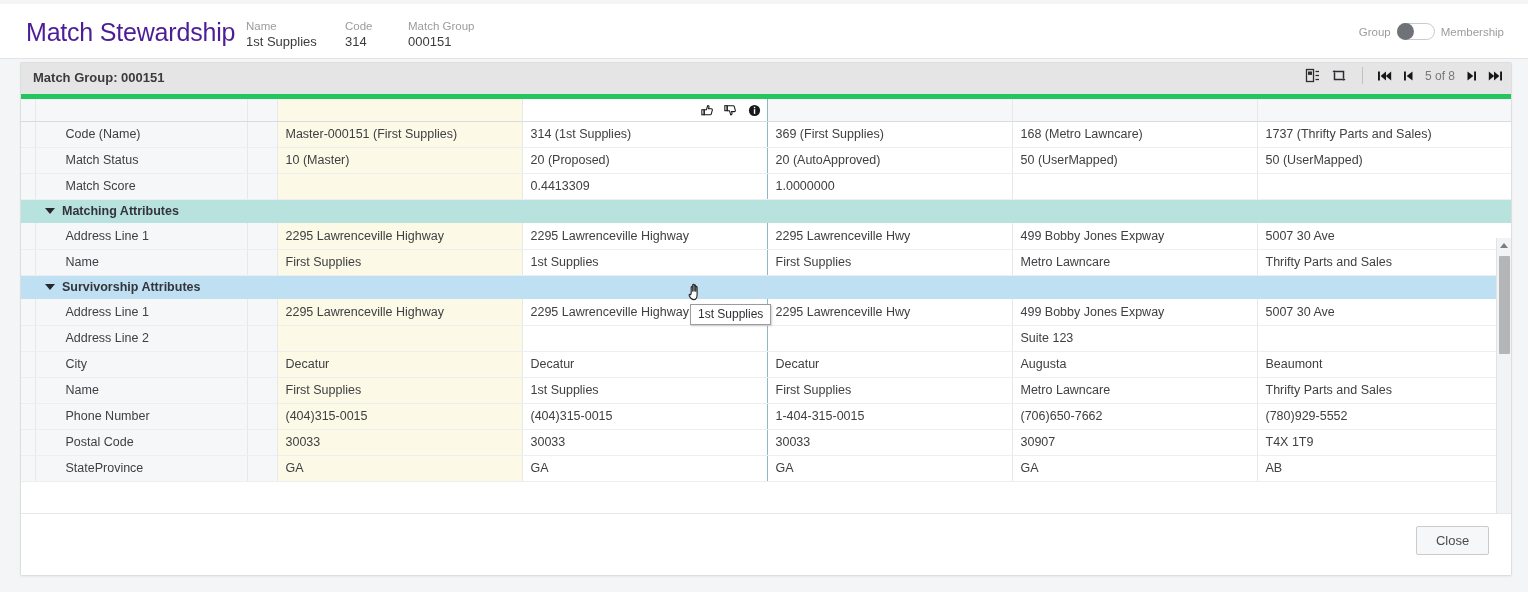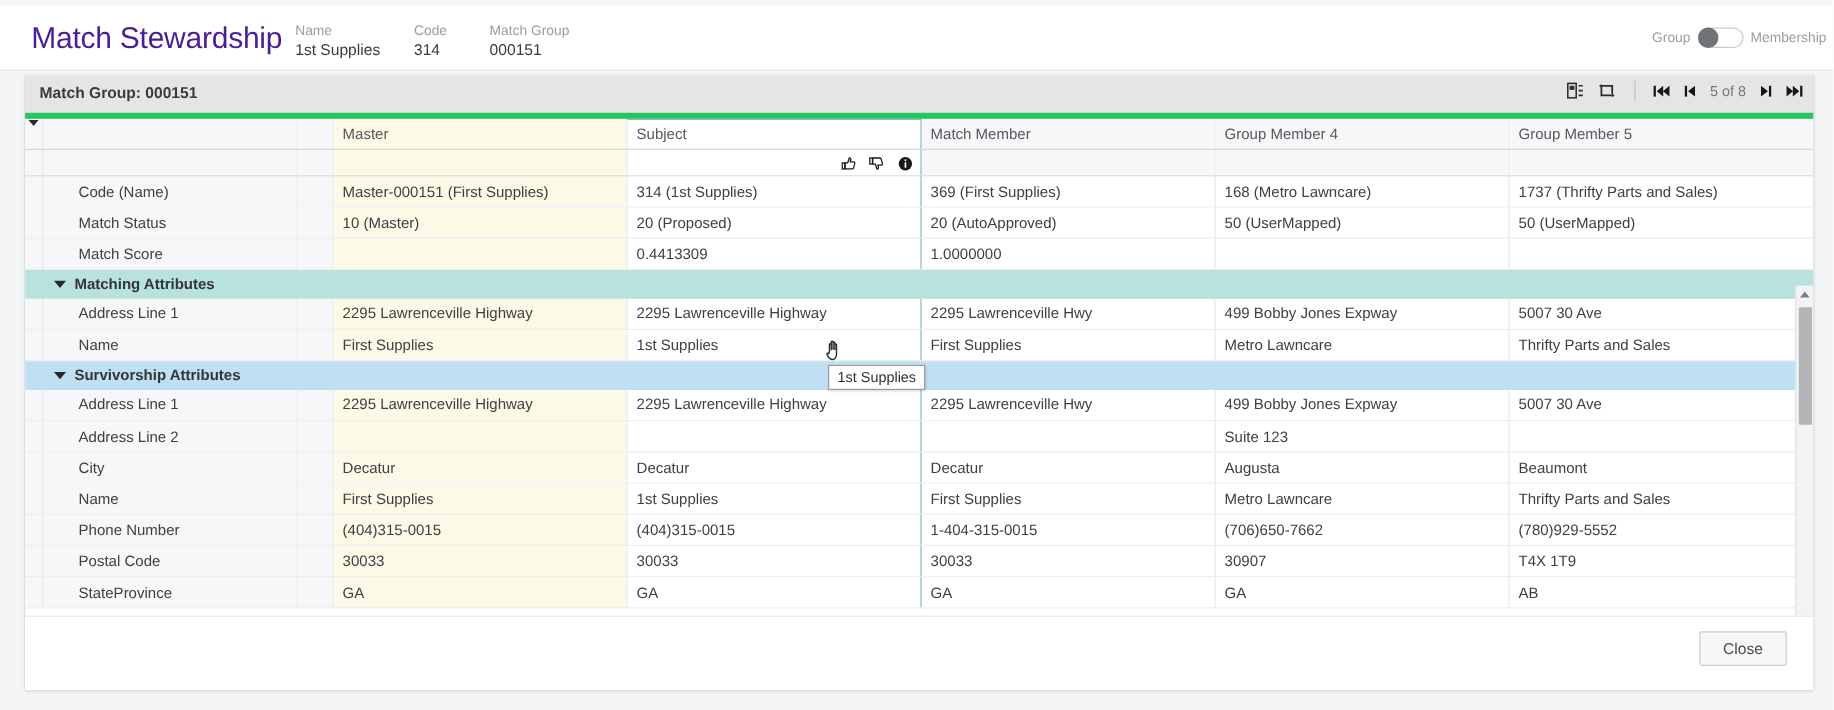--- a/index.html
+++ b/index.html
@@ -31,21 +31,21 @@
     text-align: center;
   }
   .meta { position: absolute; top: 15px; }
   .meta .lbl { font-size: 11.5px; color: #9b9ca0; display: block; line-height: 15px; }
   .meta .val { font-size: 13px; color: #3a3b3e; display: block; line-height: 16px; }
   .meta-name { left: 246px; }
   .meta-code { left: 345px; }
   .meta-group { left: 408px; }
 
   .toggle-wrap {
-    position: absolute; right: 6px; top: 19px;
+    position: absolute; right: 24px; top: 19px;
     display: flex; align-items: center; gap: 6px;
   }
   .toggle-lbl { font-size: 11.5px; color: #9b9ca0; }
   .switch {
     width: 38px; height: 17px; border-radius: 9px;
     background: #ffffff; border: 1px solid #c9cacc;
     position: relative; box-sizing: border-box; cursor: pointer;
   }
   .switch .knob {
     position: absolute; left: -1px; top: -1px;
@@ -337,32 +337,20 @@
             <col class="c-lbl">
             <col class="c-spc">
           <col class="c-data">
             <col class="c-data">
             <col class="c-data">
             <col class="c-data">
             <col class="c-data5">
         </colgroup>
         <tbody>
 
-          <tr class="hdr">
-            <td class="exp-cell">
-              <span class="caret" style="margin:0 auto;"></span>
-            </td>
-            <td></td>
-            <td></td>
-            <td class="master-col">Master</td>
-            <td class="subject-col">Subject</td>
-            <td>Match Member</td>
-            <td>Group Member 4</td>
-            <td>Group Member 5</td>
-          </tr>
 
           <tr class="icons">
             <td></td>
             <td></td>
             <td></td>
             <td class="master-col"></td>
             <td class="subject-col">
               <span class="vote-ico">
                 <svg width="13" height="13" viewBox="0 0 14 14">
                   <path d="M3.5 6.2 L5.8 6.2 L7.3 1.6 C8.5 1.6 8.9 2.6 8.5 3.8 L8.0 5.2 L11.2 5.2 C12.0 5.2 12.4 5.9 12.2 6.6 L11.1 10.6 C10.95 11.3 10.5 11.6 9.9 11.6 L3.5 11.6 Z" fill="none" stroke="#17191c" stroke-width="1.15" stroke-linejoin="round"></path>

